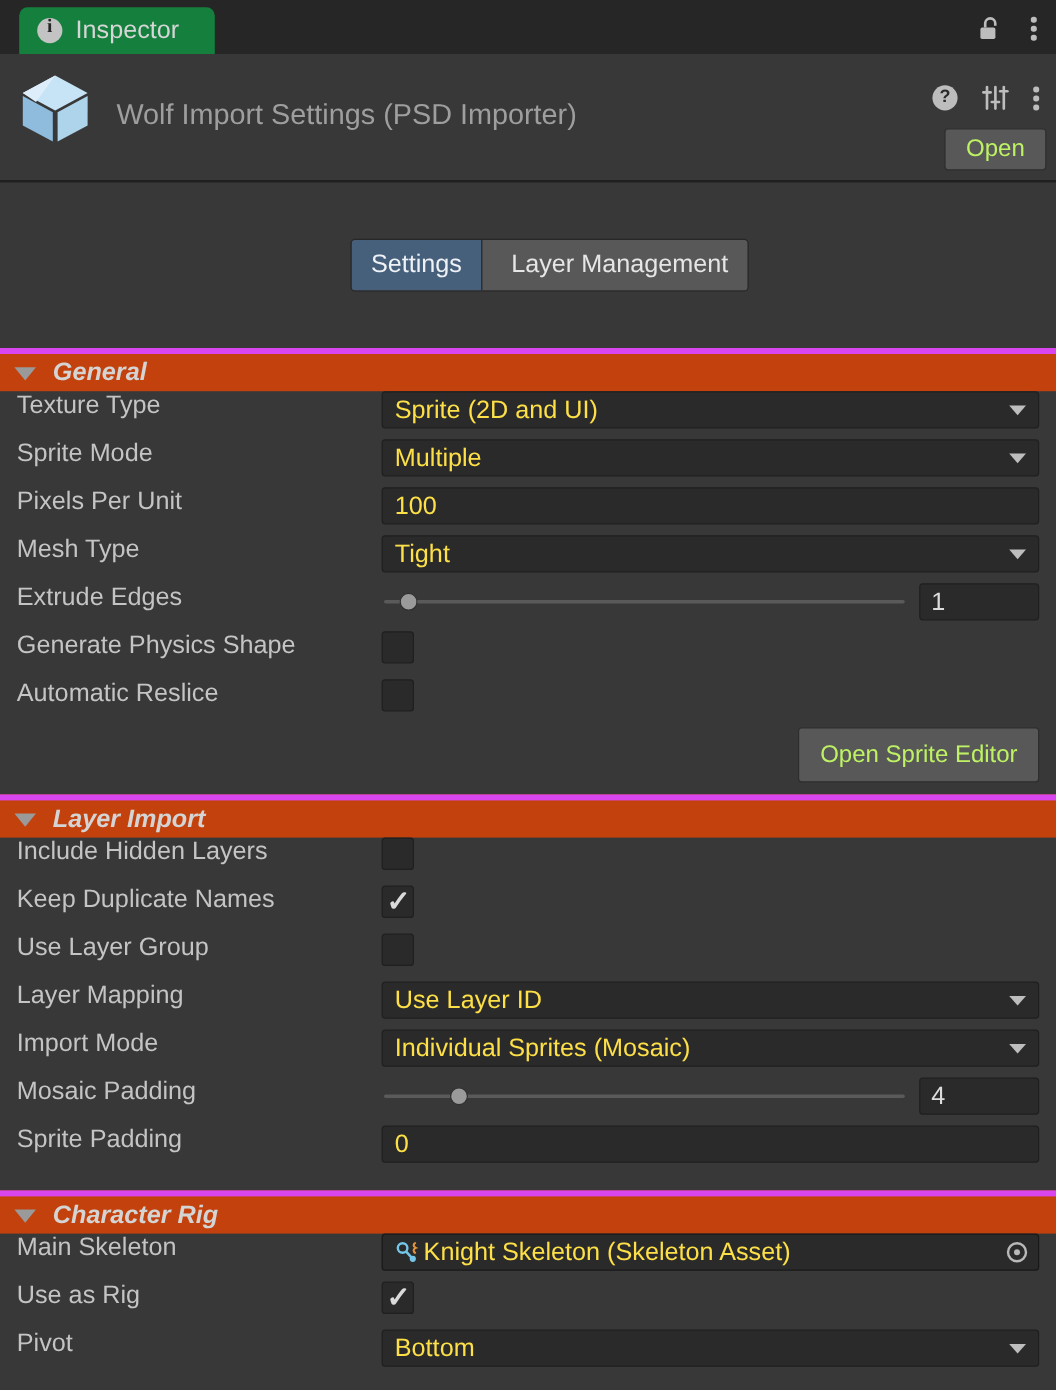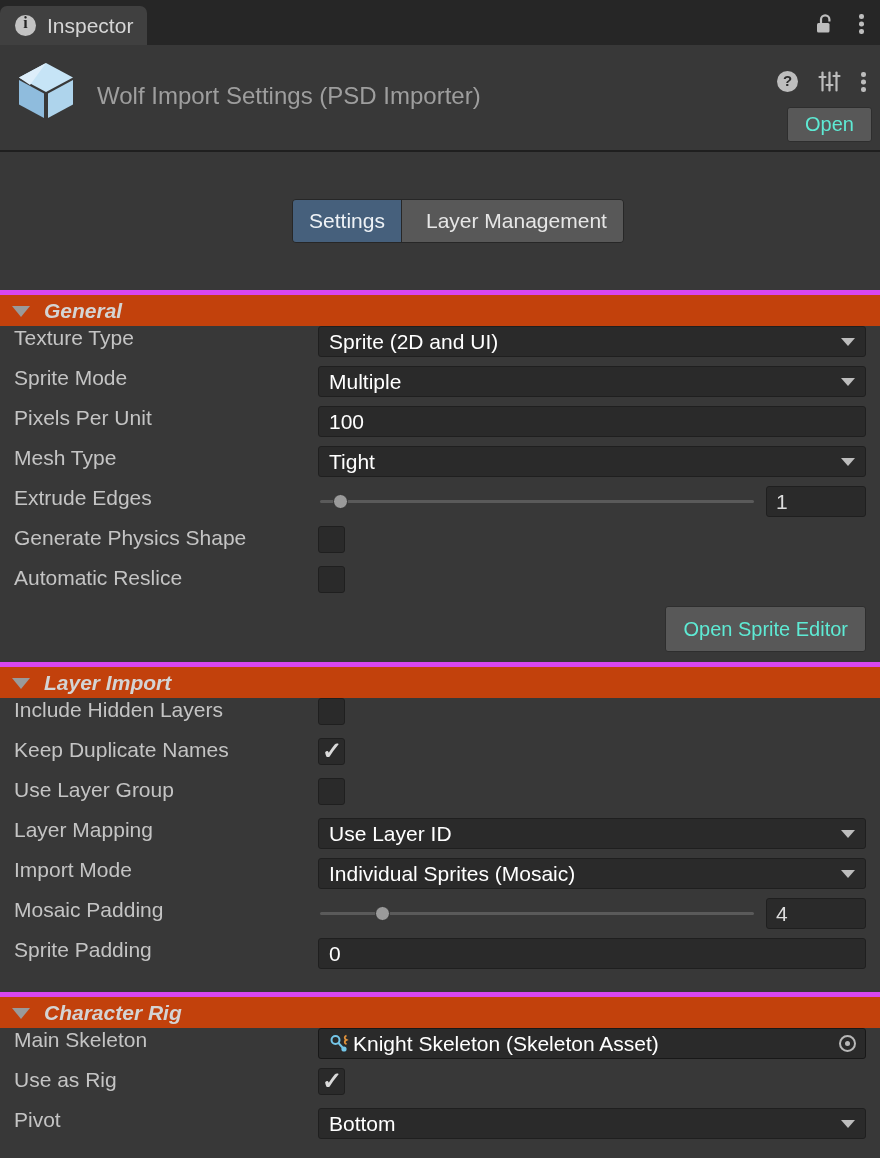--- a/index.html
+++ b/index.html
@@ -12,22 +12,22 @@
   }
   button { font-family: inherit; cursor: default; }
 
   
   .tabstrip {
     height: 45px; background: #262626;
     display: flex; align-items: flex-end; justify-content: space-between;
   }
   .tab-active {
     display: flex; align-items: center; gap: 11px;
-    background: #404040; height: 39px;
-    margin-left: 0; padding: 0 14px 0 15px;
+    background: #15803d; height: 39px;
+    margin-left: 16px; padding: 0 30px 0 15px;
     border-radius: 7px 7px 0 0;
     font-size: 21px; color: #d6d6d6;
   }
   .info-icon {
     width: 21px; height: 21px; border-radius: 50%;
     background: #c3c3c3; position: relative; flex: 0 0 auto;
   }
   .info-icon::after {
     content: "i"; position: absolute; left: 0; right: 0; top: -1px;
     text-align: center; color: #262626; font: bold 16px "Liberation Serif", serif;
@@ -53,21 +53,21 @@
   }
   .header-icons { position: absolute; right: 14px; top: 26px; display: flex; align-items: center; gap: 20px; }
   .help-icon {
     width: 21px; height: 21px; border-radius: 50%; background: #bdbdbd; position: relative;
   }
   .help-icon::after {
     content: "?"; position: absolute; left: 0; right: 0; top: 1px;
     text-align: center; color: #2b2b2b; font: bold 15px "Liberation Sans", sans-serif;
   }
   .btn {
-    background: #585858; color: #5eead4; border: 1px solid #2e2e2e;
+    background: #585858; color: #bef264; border: 1px solid #2e2e2e;
     border-radius: 3px; font-size: 20px; padding: 5px 17px;
   }
   .open-btn { position: absolute; right: 8px; bottom: 8px; }
 
   
   .modetabs-wrap { height: 138px; display: flex; align-items: center; justify-content: center; margin-left: 36px; }
   .segment { display: flex; border: 1px solid #272727; border-radius: 4px; overflow: hidden; }
   .seg-btn {
     border: none; background: #585858; color: #e6e6e6;
     font-size: 21px; padding: 9px 16px;
@@ -88,21 +88,21 @@
   .section-title { font-size: 21px; font-weight: bold; color: #d4d4d4; }
   .section-li { margin-top: 10px; }
   .section-cr { margin-top: 14px; }
 
   .row { display: flex; height: 40px; padding: 0 14px; }
   .label { flex: 0 0 304px; font-size: 21px; color: #c4c4c4; white-space: nowrap; }
 
   .dropdown, .textfield, .objfield {
     flex: 1; height: 31px; background: #2a2a2a; border: 1px solid #1f1f1f;
     border-radius: 3px; display: flex; align-items: center;
-    padding: 0 8px; font-size: 21px; color: #ffffff; min-width: 0;
+    padding: 0 8px; font-size: 21px; color: #fde047; min-width: 0;
   }
   .dd-value { flex: 1; white-space: nowrap; overflow: hidden; padding-left: 2px; }
   .dd-arrow {
     width: 0; height: 0; margin-right: 2px;
     border-left: 7px solid transparent; border-right: 7px solid transparent;
     border-top: 8px solid #bdbdbd;
   }
   .textfield .tf-value { padding-left: 2px; }
 
   .checkbox {

